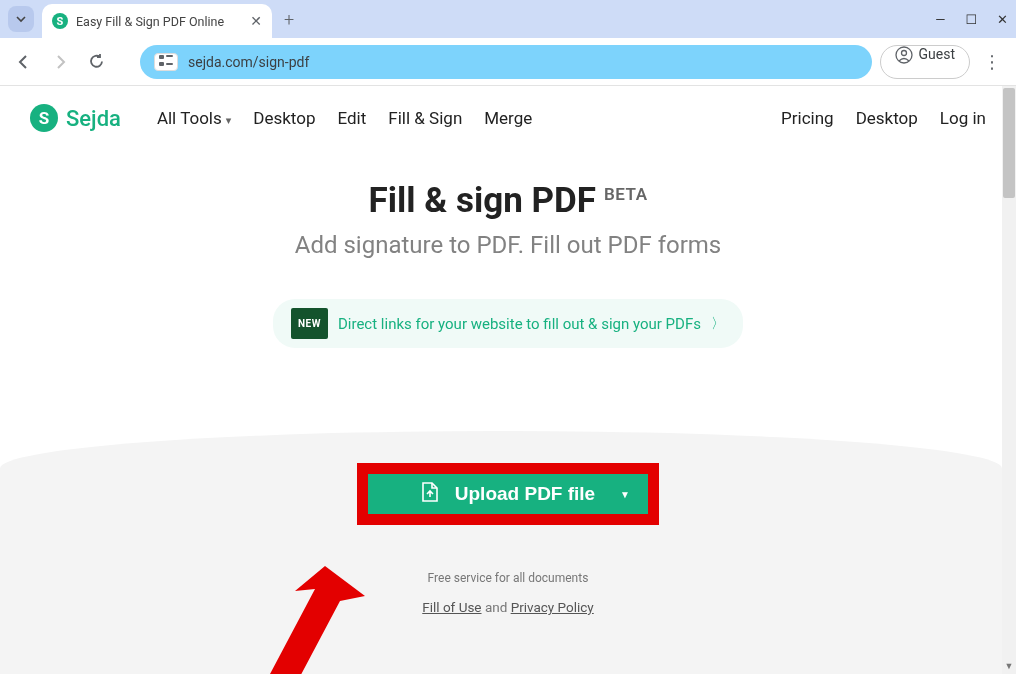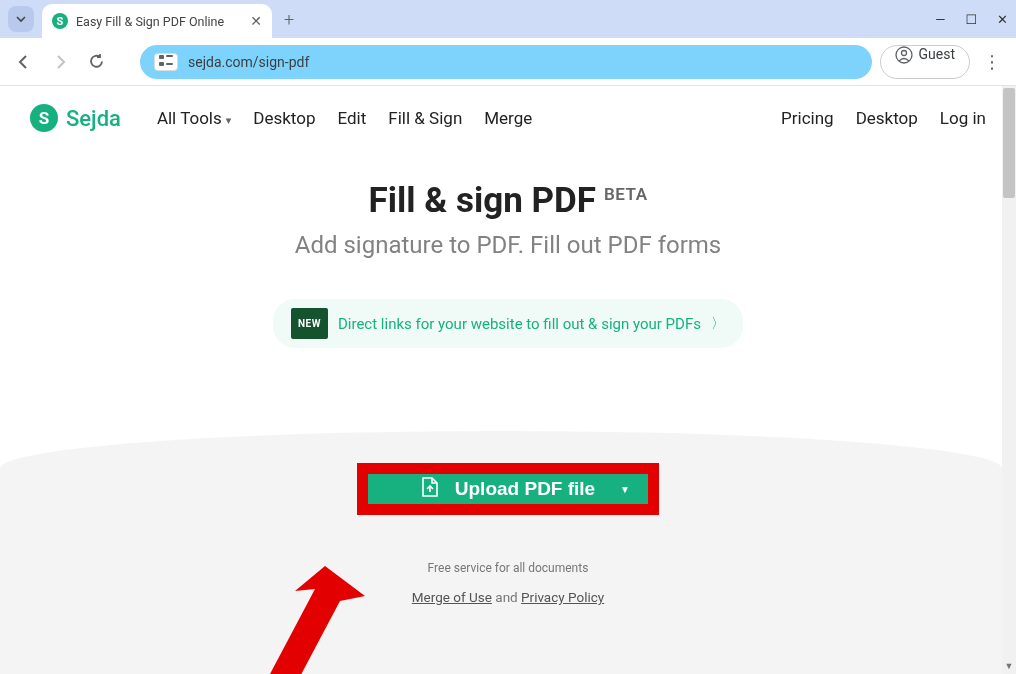--- a/index.html
+++ b/index.html
@@ -161,21 +161,21 @@
   .upload-highlight {
     display:inline-block;
     border: 6px solid #e30000;
     padding: 5px;
     background: #e30000;
   }
   .upload-btn {
     background:#17b180;
     color:#fff;
     border:none;
-    height: 30px;
+    height: 40px;
     width: 280px;
     display:flex;
     align-items:center;
     justify-content:center;
     gap:16px;
     font-size: 19px;
     font-weight: 600;
     position:relative;
   }
   .file-ico { font-size: 17px; }
@@ -305,21 +305,21 @@
               <path d="M9 9 L9 15 M6 12 L9 9 L12 12" stroke="#fff" stroke-width="1.6" fill="none"></path>
             </svg>
         </span>
         <span>Upload PDF file</span>
         <span class="btn-caret">▼</span>
       </button>
     </div>
 
     <div class="footer-text">Free service for all documents</div>
     <div class="footer-links">
-      <a href="#">Merge of Use</a><span> and </span><a href="#">Privacy Policy</a>
+      <a href="#">Fill of Use</a><span> and </span><a href="#">Privacy Policy</a>
     </div>
   </div>
 
   <svg class="arrow-overlay" width="110" height="130" viewBox="0 0 110 130">
     <polygon points="70,0 110,30 85,35 40,120 15,108 60,23 40,25" fill="#e30000"></polygon>
   </svg>
 
 </div>
 
 </body></html>

